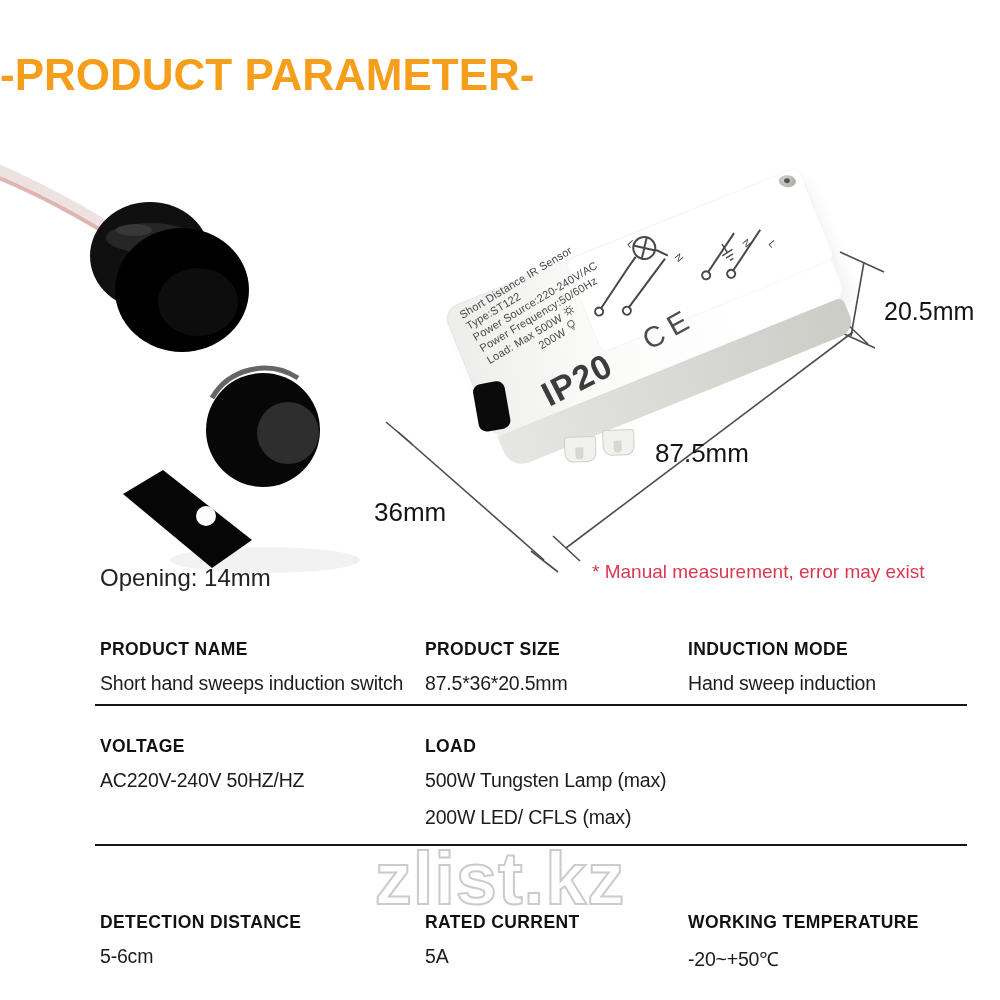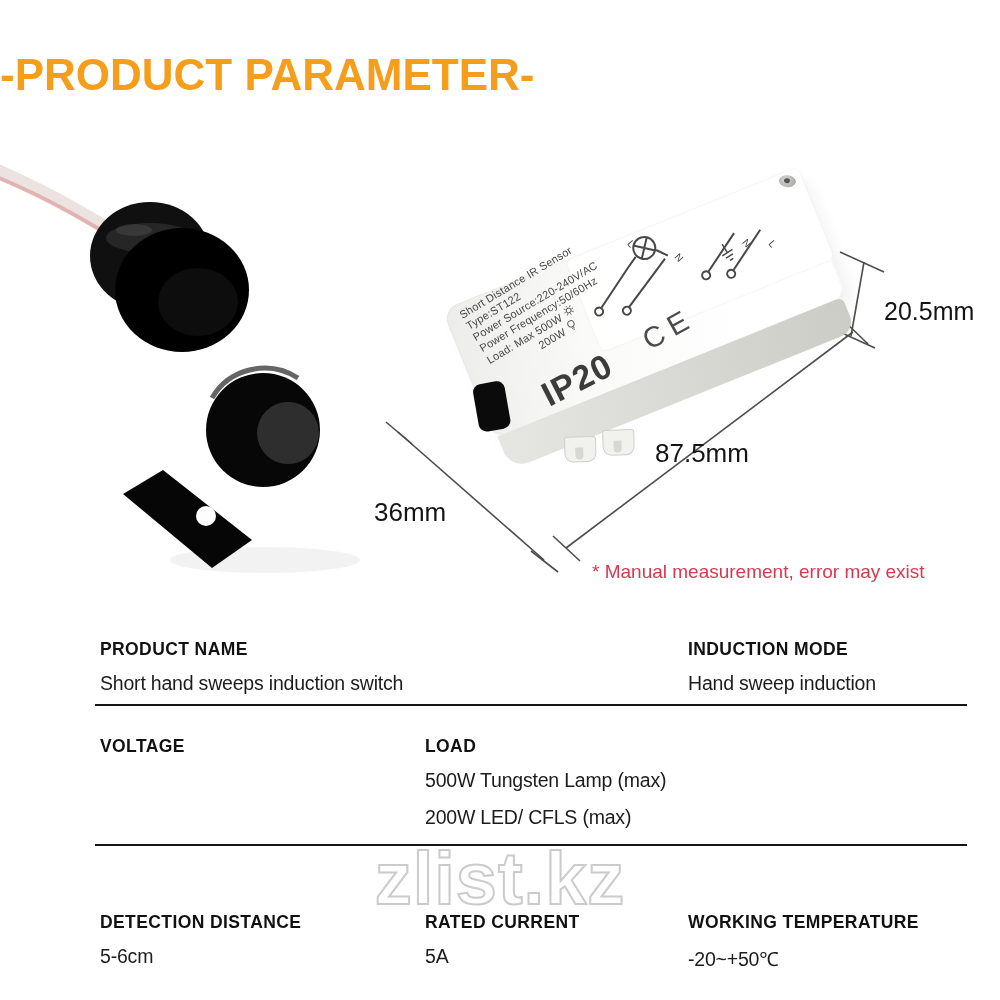--- a/index.html
+++ b/index.html
@@ -159,36 +159,42 @@
         <div class="slot"></div>
       </div>
     <div class="ear ear2">
         <div class="slot"></div>
       </div>
   </div>
 
   <div class="dim dim-h">20.5mm</div>
   <div class="dim dim-l">87.5mm</div>
   <div class="dim dim-w">36mm</div>
+  <div class="opening">Opening: 14mm</div>
   <div class="note">* Manual measurement, error may exist</div>
 
   <div class="watermark">zlist.kz</div>
 
   <div class="cell r1 c1">
     <div class="spec-label">PRODUCT NAME</div>
     <div class="spec-value">Short hand sweeps induction switch</div>
   </div>
+  <div class="cell r1 c2">
+    <div class="spec-label">PRODUCT SIZE</div>
+    <div class="spec-value">87.5*36*20.5mm</div>
+  </div>
   <div class="cell r1 c3">
     <div class="spec-label">INDUCTION MODE</div>
     <div class="spec-value">Hand sweep induction</div>
   </div>
   <div class="hr hr1"></div>
 
   <div class="cell r2 c1">
     <div class="spec-label">VOLTAGE</div>
+    <div class="spec-value">AC220V-240V 50HZ/HZ</div>
   </div>
   <div class="cell r2 c2">
     <div class="spec-label">LOAD</div>
     <div class="spec-value">500W Tungsten Lamp (max)</div>
     <div class="spec-value2">200W LED/ CFLS (max)</div>
   </div>
   <div class="hr hr2"></div>
 
   <div class="cell r3 c1">
     <div class="spec-label">DETECTION DISTANCE</div>

